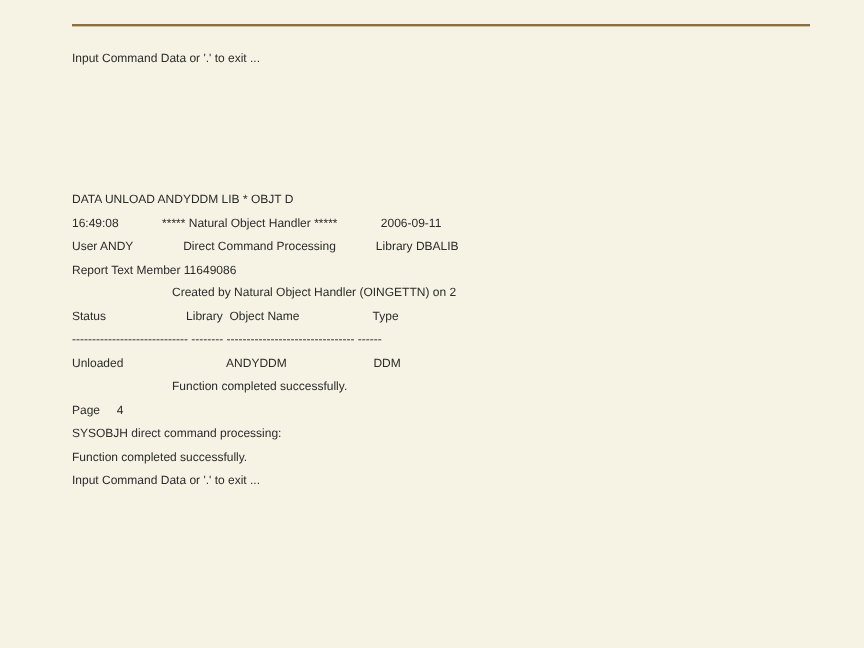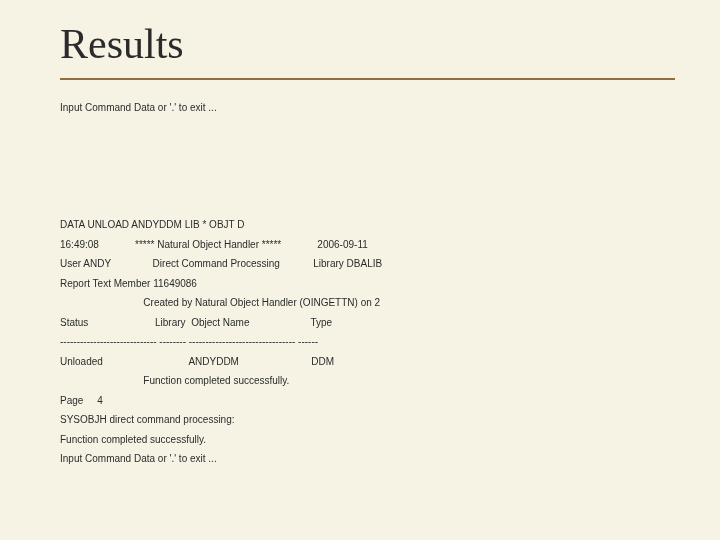--- a/index.html
+++ b/index.html
@@ -34,21 +34,20 @@
       white-space: pre;
       color: #2b2b2b;
       width: 615px;
       overflow: hidden;
     }
   </style>
 </head>
 <body>
 
 <div class="slide">
-  <h1 class="title">Results</h1>
   <hr class="rule">
 <div class="term"><span>Input Command Data or '.' to exit ...</span>
 <span></span>
 <span></span>
 <span></span>
 <span></span>
 <span></span>
 <span>DATA UNLOAD ANDYDDM LIB * OBJT D</span>
 <span>16:49:08             ***** Natural Object Handler *****             2006-09-11</span>
 <span>User ANDY               Direct Command Processing            Library DBALIB</span>

